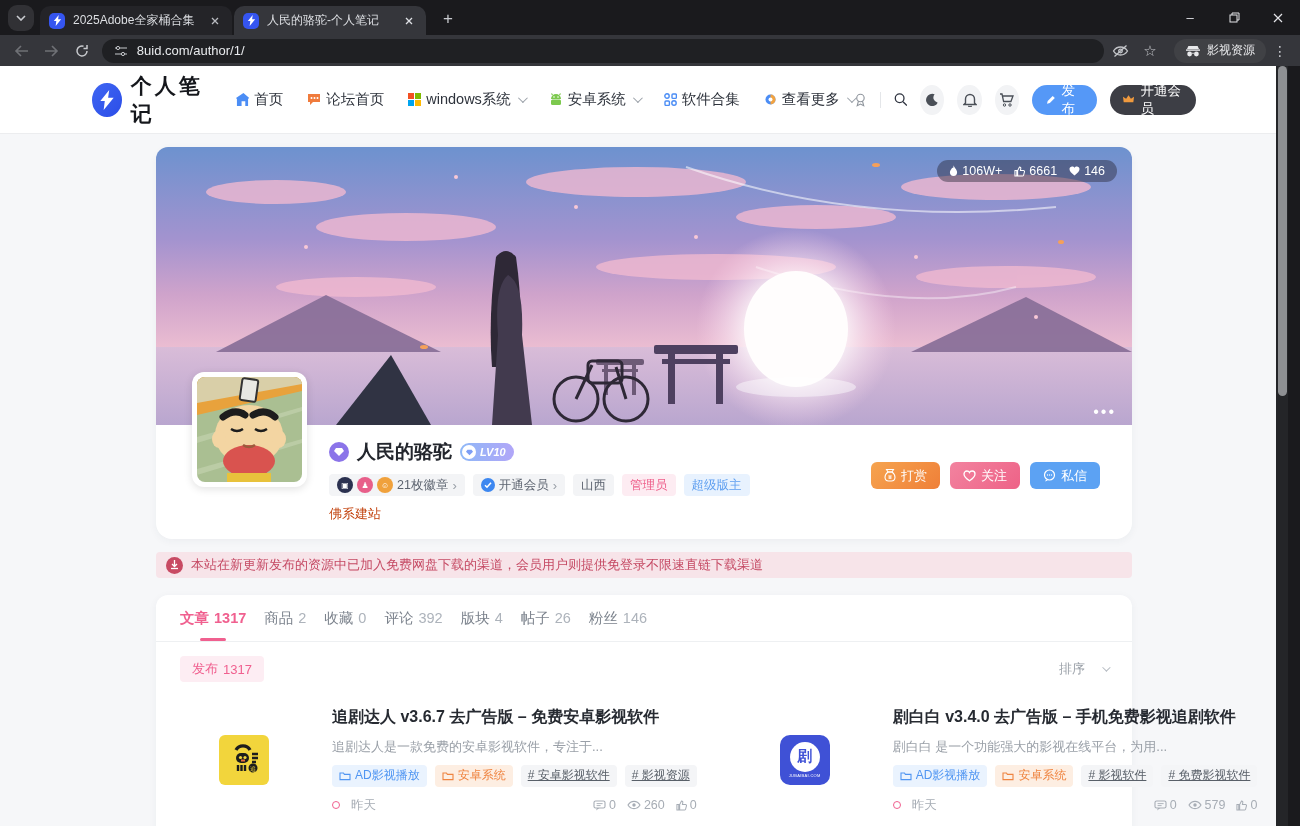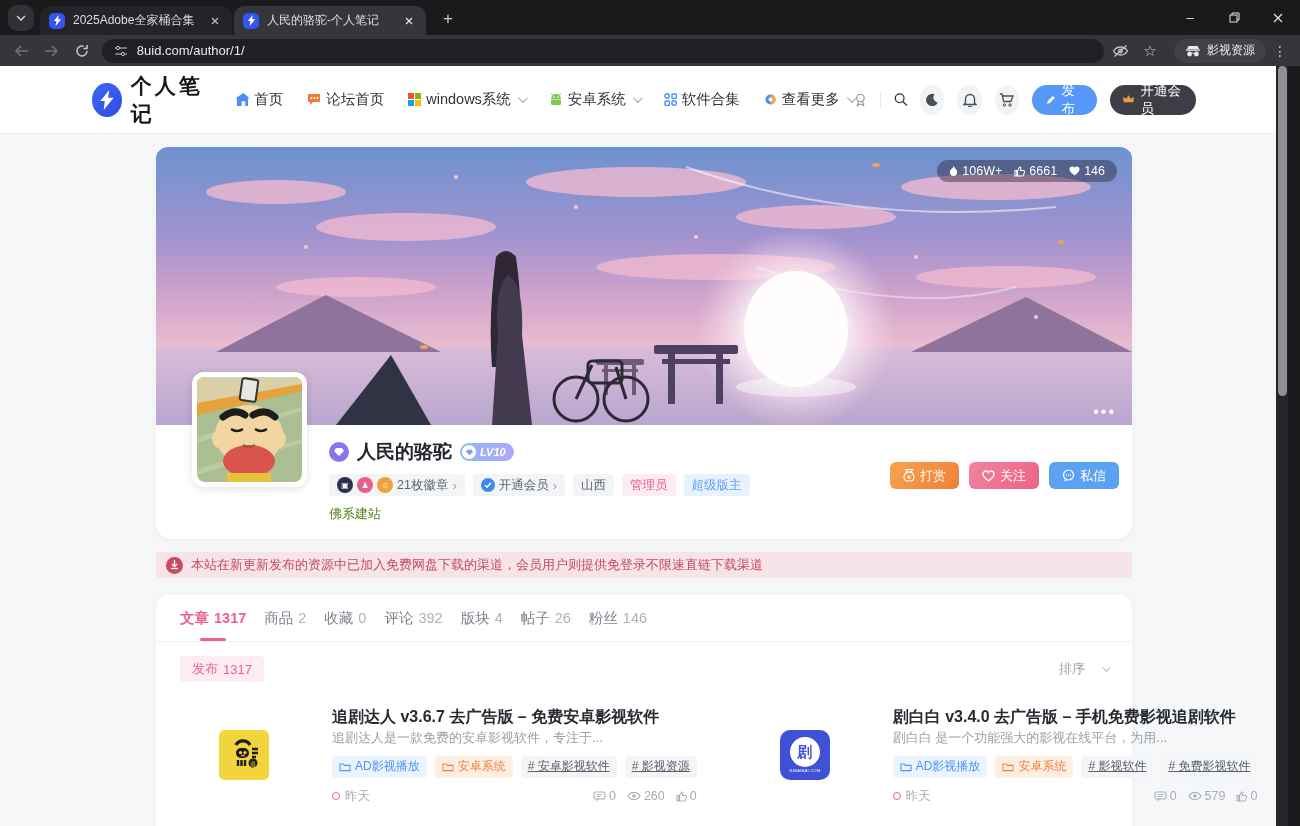--- a/index.html
+++ b/index.html
@@ -75,22 +75,22 @@
     display:flex; align-items:center; gap:4px; padding:0 8px 0 2px; }
   .lv-coin { width:14px; height:14px; border-radius:50%; background:#fff; display:flex; align-items:center; justify-content:center; }
   .lv-text { font-size:11px; font-weight:800; font-style:italic; color:#fff; }
   .badges-row { margin-top:9px; display:flex; align-items:center; gap:8px; }
   .pill { height:22px; border-radius:4px; background:#f3f4f6; display:flex; align-items:center; gap:4px;
     padding:0 8px; font-size:12.5px; color:#5d6470; white-space:nowrap; }
   .mini-badge { width:16px; height:16px; border-radius:50%; display:flex; align-items:center; justify-content:center; font-size:8px; color:#fff; }
   .chev-r { color:#9aa0a8; font-size:13px; }
   .pill.role-admin { background:#fdecf2; color:#ee5f8b; }
   .pill.role-mod { background:#e8f2fe; color:#5f9ff0; }
-  .bio { margin-top:9px; font-size:13px; color:#4d7c0f; }
-  .actions { position:absolute; right:13px; top:37px; display:flex; gap:10px; }
+  .bio { margin-top:9px; font-size:13px; color:#c2410c; }
+  .actions { position:absolute; right:32px; top:37px; display:flex; gap:10px; }
   .act-btn { height:27px; padding:0 13px; border-radius:6px; color:#fff; font-size:13px;
     display:flex; align-items:center; gap:5px; }
   .act-reward { background:linear-gradient(135deg,#f6a44f,#ef7f38); }
   .act-follow { background:linear-gradient(135deg,#f2839f,#ee6287); }
   .act-msg { background:#5ca2f3; }
 
   .notice { margin-top:13px; height:26px; background:#f7e4e9; border-radius:4px; display:flex;
     align-items:center; gap:8px; padding:0 10px; font-size:13px; color:#c54a64; }
   .notice-icon { width:17px; height:17px; min-width:17px; border-radius:50%; background:#c84a63;
     display:flex; align-items:center; justify-content:center; }
@@ -117,30 +117,30 @@
   .thumb-wrap { width:176px; min-width:176px; display:flex; align-items:center; justify-content:center; }
   .logo1 { width:50px; height:50px; border-radius:6px; background:#f2d53c; display:flex; align-items:center; justify-content:center; }
   .logo2 { width:50px; height:50px; border-radius:10px; background:#3f51d6; display:flex; flex-direction:column;
     align-items:center; justify-content:center; gap:1px; }
   .logo2-circle { width:30px; height:30px; border-radius:50%; background:#fff; display:flex; align-items:center;
     justify-content:center; color:#3f51d6; font-size:15px; font-weight:700; }
   .logo2-cap { font-size:4px; color:#fff; letter-spacing:.3px; }
   .a-body { flex:1; min-width:0; }
   .a-title { font-size:16px; font-weight:700; color:#262a31; line-height:1.42; display:-webkit-box;
     -webkit-line-clamp:2; -webkit-box-orient:vertical; overflow:hidden; }
-  .a-excerpt { font-size:13px; color:#9aa0a8; white-space:nowrap; overflow:hidden; text-overflow:ellipsis; }
+  .a-excerpt { margin-top:9px; font-size:13px; color:#9aa0a8; white-space:nowrap; overflow:hidden; text-overflow:ellipsis; }
   .a-tags { margin-top:9px; display:flex; gap:8px; overflow:hidden; height:22px; }
   .cat { height:22px; border-radius:4px; padding:0 7px; font-size:12px; display:flex; align-items:center; gap:4px; white-space:nowrap; }
   .cat.blue { background:#eaf3fe; color:#4f95f2; }
   .cat.orange { background:#fdeee2; color:#ef8440; }
   .hash { height:22px; border-radius:4px; padding:0 7px; font-size:12px; background:#f4f5f7; color:#596069;
     display:flex; align-items:center; white-space:nowrap;text-decoration:underline; }
   .a-meta { margin-top:10px; display:flex; justify-content:space-between; align-items:center;
     font-size:12.5px; color:#a7adb5; }
-  .m-left { display:flex; align-items:center; gap:5px; }
+  .m-left { display:flex; align-items:center; gap:11px; }
   .ring { width:8px; height:8px; border:1.8px solid #f0608f; border-radius:50%; }
   .m-right { display:flex; align-items:center; gap:11px; }
   .m-stat { display:flex; align-items:center; gap:3px; }
   svg { display:block; }
 </style>
 </head>
 <body>
 
 <div class="tabbar">
   <div class="tab-search-btn">

